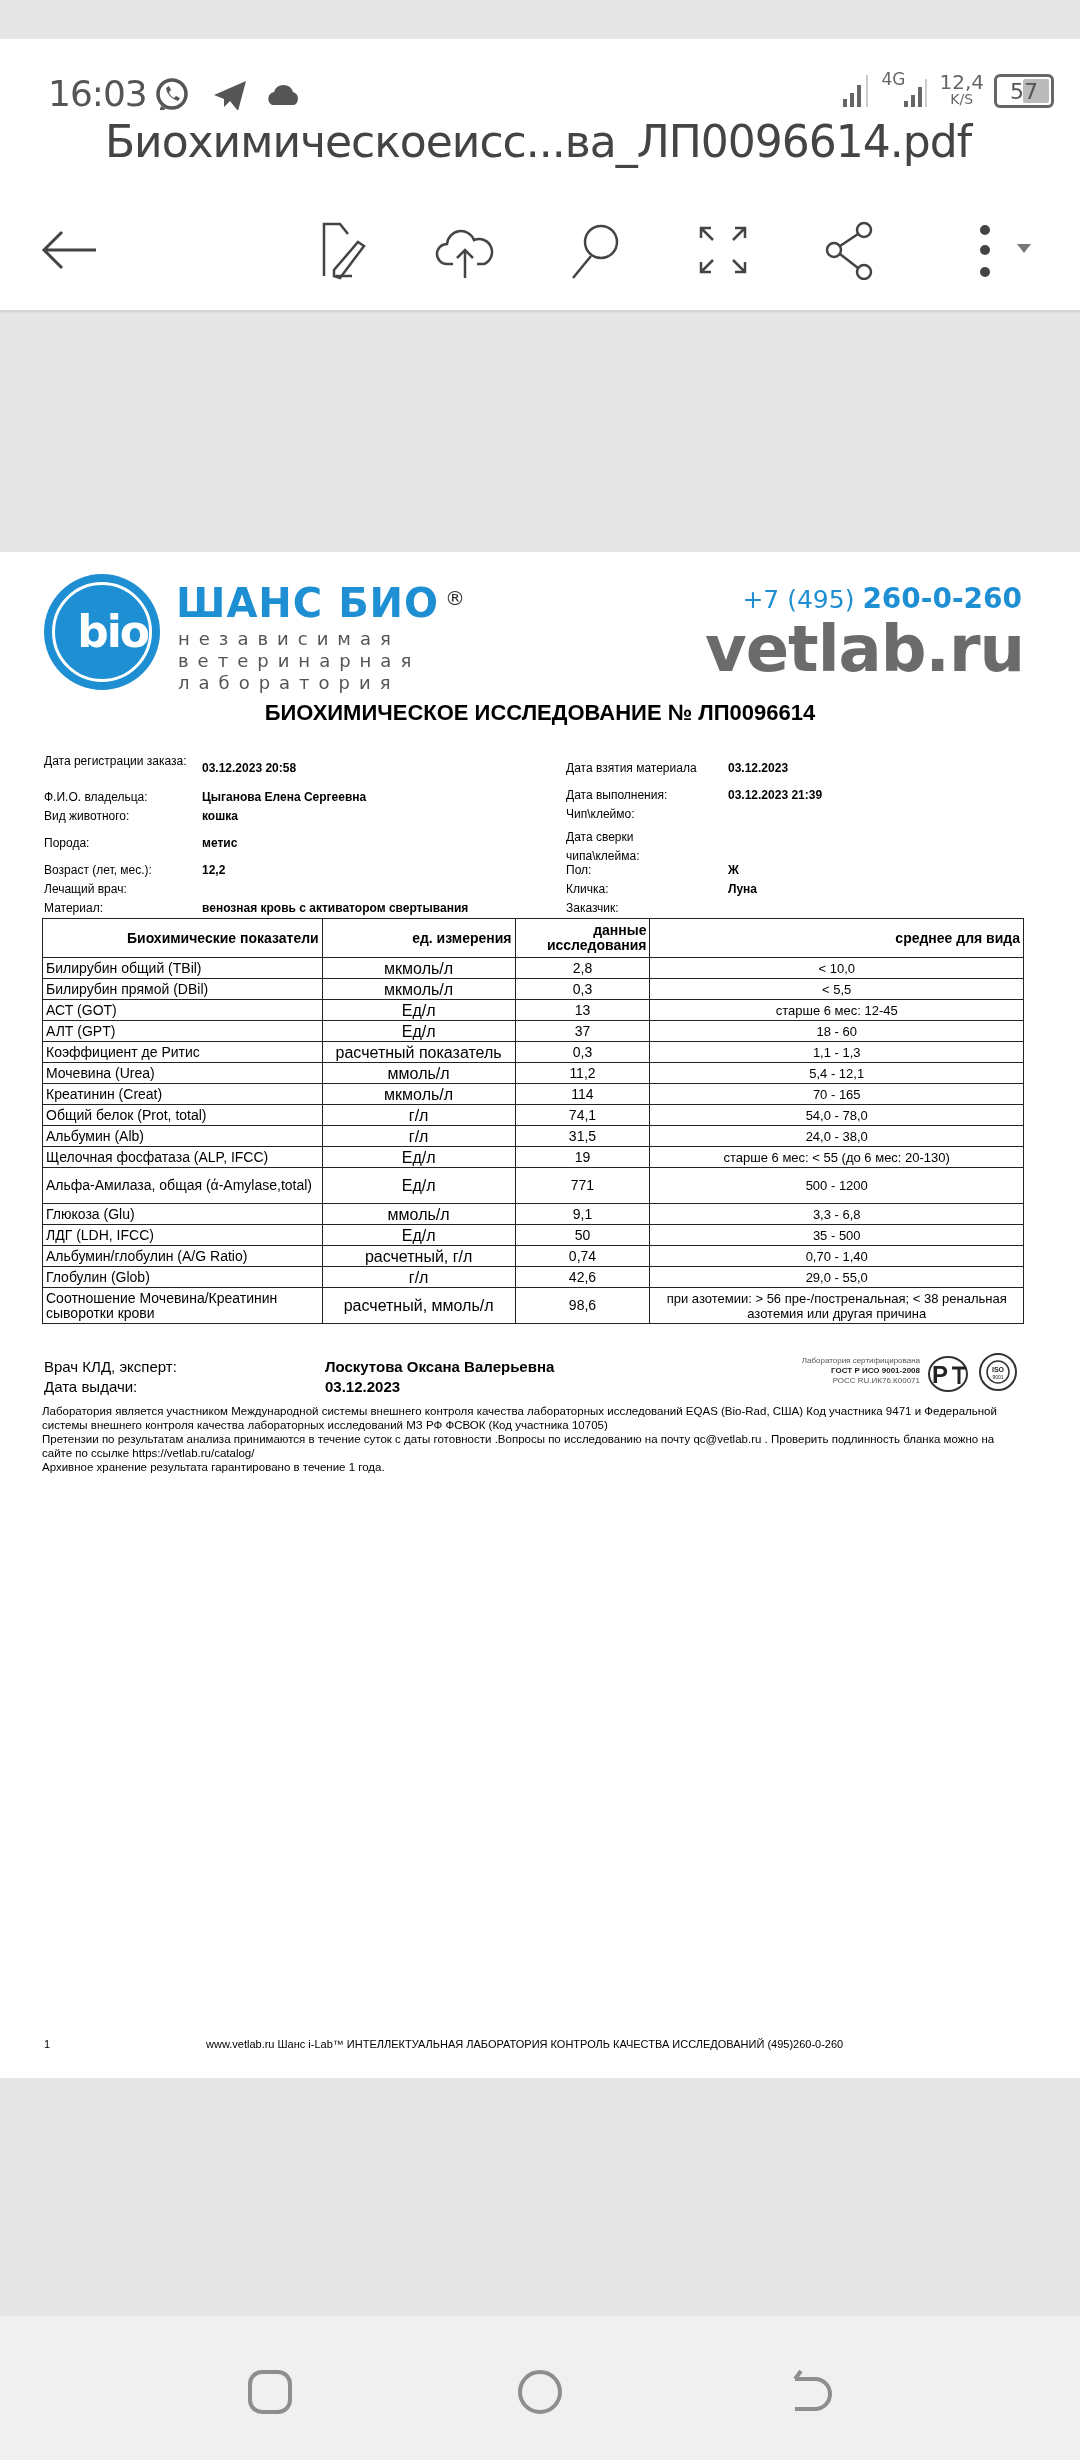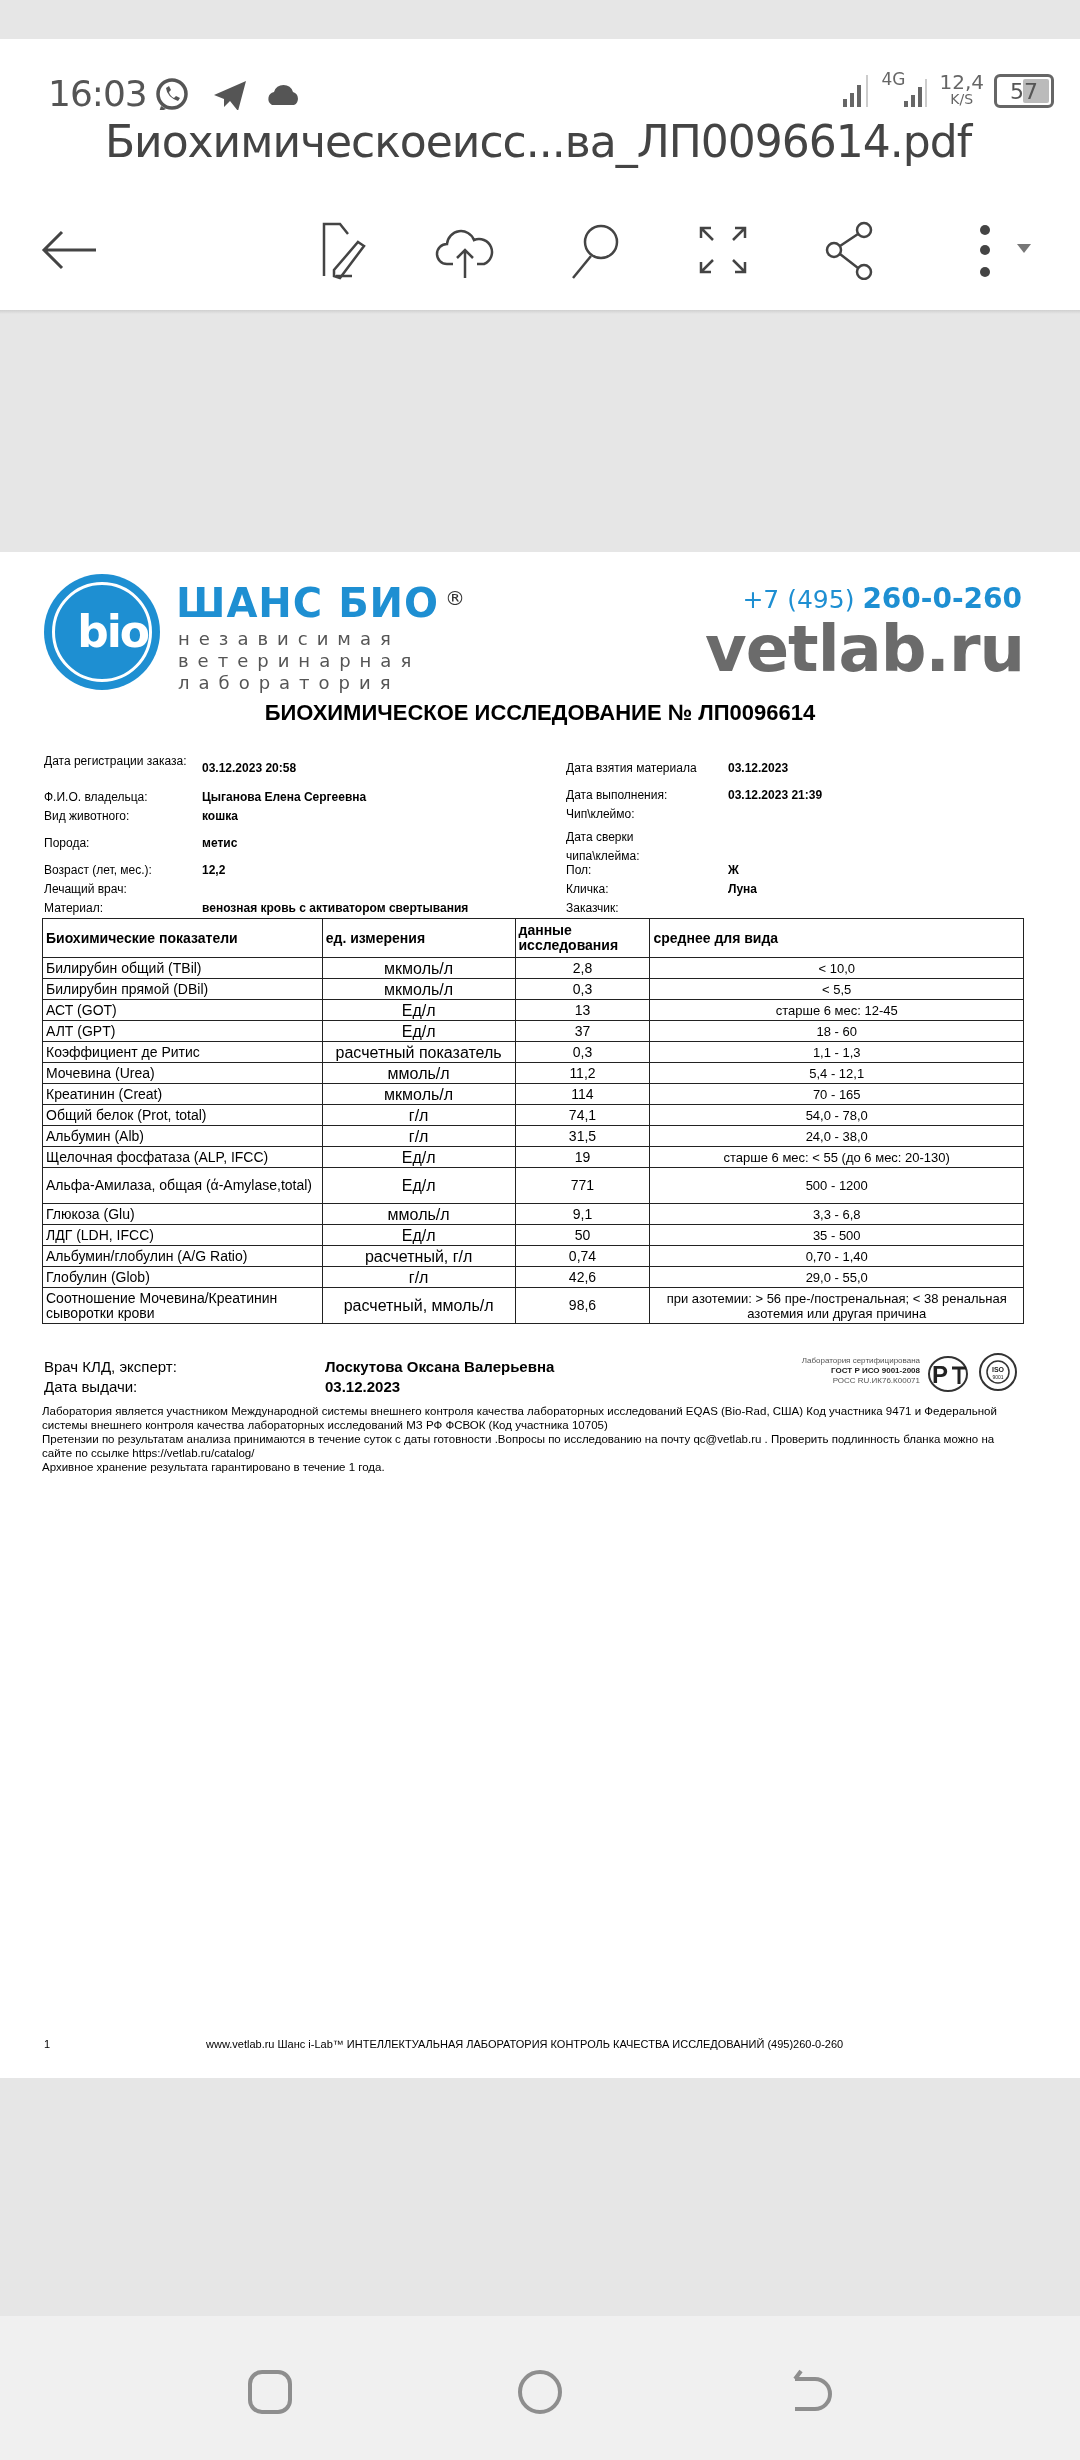--- a/index.html
+++ b/index.html
@@ -25,21 +25,21 @@
   .brand-reg { font-size:20px; color:#333; font-weight:normal; vertical-align:top; margin-left:6px; position:relative; top:6px; }
   .brand-sub { position:absolute; left:178px; color:#555; font-size:18px; letter-spacing:9px; font-family:"DejaVu Sans", sans-serif; }
   .phone { position:absolute; right:58px; top:30px; color:#1e8fd2; font-size:25px; font-family:"DejaVu Sans", sans-serif; }
   .phone b { font-size:28px; }
   .site { position:absolute; right:56px; top:60px; color:#6b6b6b; font-size:64px; font-weight:bold; font-family:"DejaVu Sans", sans-serif; letter-spacing:-1px; }
   .report-title { position:absolute; left:0; width:1080px; top:148px; text-align:center; font-weight:bold; font-size:22px; }
   .info { position:absolute; font-size:12px; line-height:19px; }
   .info b { font-weight:bold; }
   table.results { position:absolute; left:42px; top:366px; width:982px; border-collapse:collapse; font-size:14px; }
   table.results th, table.results td { border:1.5px solid #222; padding:1px 3px; height:18px; line-height:15px; }
-  table.results th { font-weight:bold; text-align:left; font-size:14px; }
+  table.results th { font-weight:bold; text-align:right; font-size:14px; }
   td.u { text-align:center; font-size:16px; }
   td.v { text-align:center; font-weight:normal; }
   td.r { text-align:center; font-size:13px; }
   .sign { position:absolute; font-size:15px; }
   .cert { position:absolute; left:782px; top:804px; width:138px; text-align:right; font-size:8px; color:#555; line-height:10px; }
   .cert b { color:#222; }
   .disclaimer { position:absolute; left:42px; top:852px; width:980px; font-size:11.5px; line-height:14px; }
   .footer { position:absolute; top:1486px; font-size:11px; }
   .navbar { position:absolute; left:0; top:2316px; width:1080px; height:144px; background:#f0f0f0; }
   .nav-btn { position:absolute; top:40px; width:80px; height:72px; display:flex; align-items:center; justify-content:center; cursor:pointer; }

